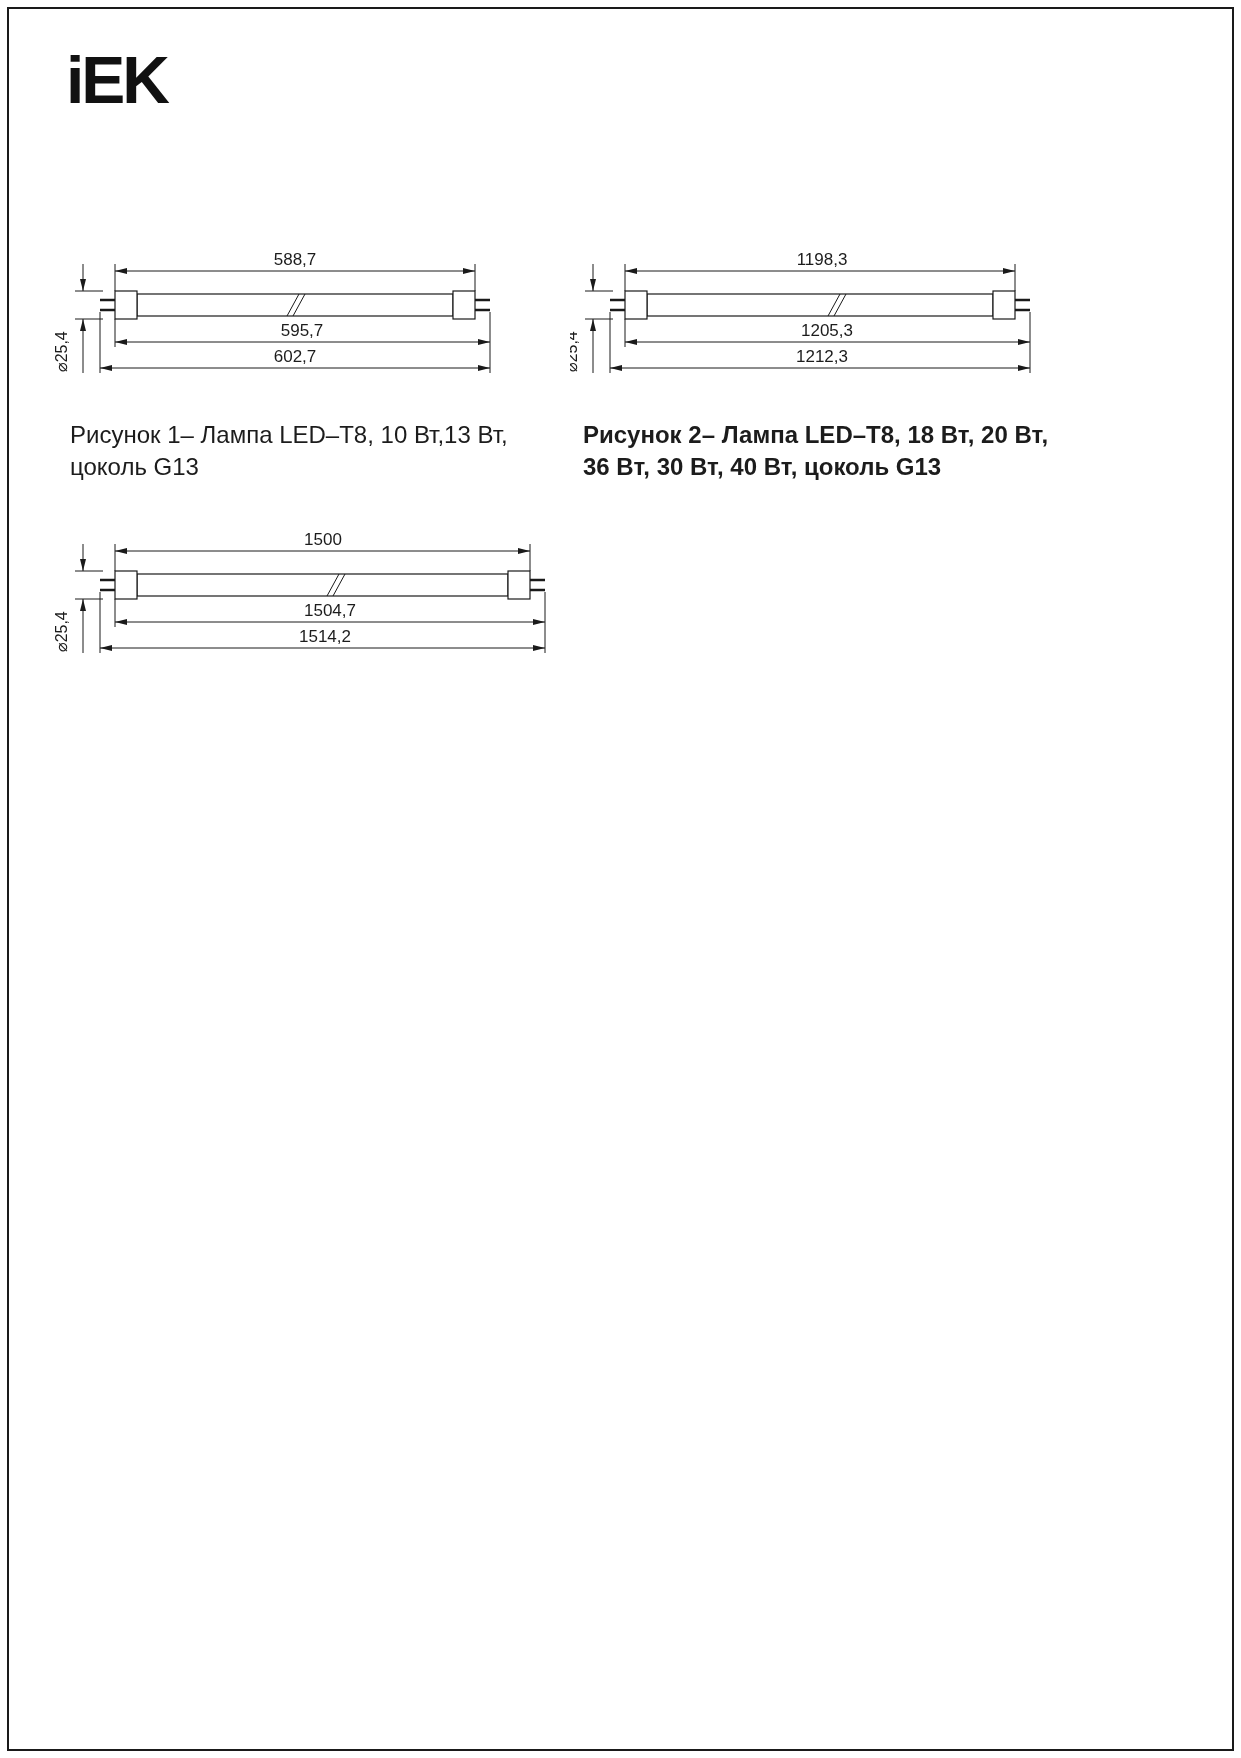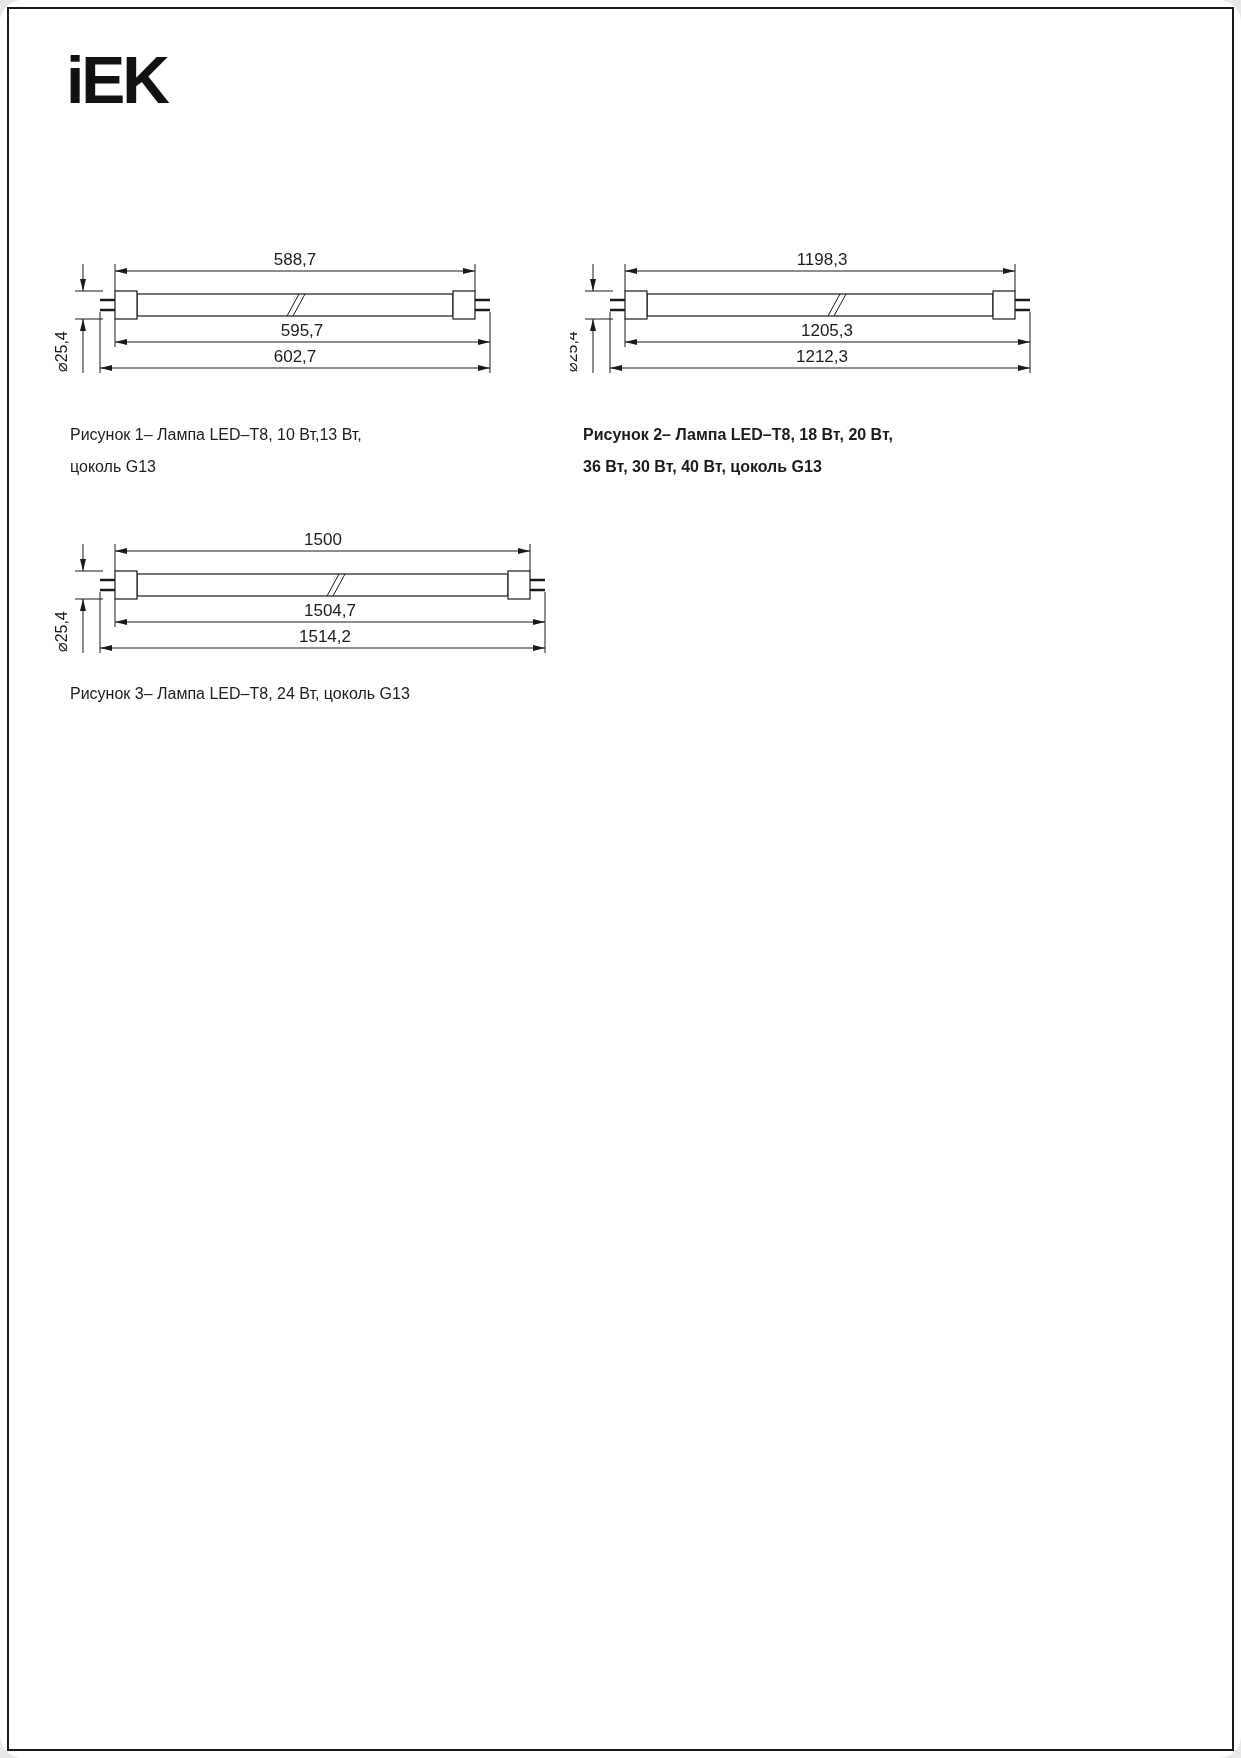--- a/index.html
+++ b/index.html
@@ -4,21 +4,20 @@
 <style>
   html,body { margin:0; padding:0; background:#e8e8e8; }
   .page {
     position:relative;
     width:1241px; height:1758px;
     background:#ffffff;
     font-family:"Liberation Sans", sans-serif;
     color:#1c1c1c;
     overflow:hidden;
     margin:0 auto;
-    border-radius:22px;
   }
   .frame {
     position:absolute; left:7px; top:7px; right:7px; bottom:7px;
     border:2px solid #1a1a1a;
     pointer-events:none;
   }
   .logo {
     position:absolute; left:66px; top:42px;
     font-size:66px; font-weight:900; letter-spacing:-3px;
     color:#111111;
@@ -33,21 +32,21 @@
   .dim  { stroke:#1a1a1a; stroke-width:1; fill:none;
           marker-start:url(#dimarrow); marker-end:url(#dimarrow); }
   .dimA { stroke:#1a1a1a; stroke-width:1; fill:none; marker-end:url(#dimarrow); }
   .dimB { stroke:#1a1a1a; stroke-width:1; fill:none; marker-start:url(#dimarrow); }
   .ext, .tick { stroke:#1a1a1a; stroke-width:1; fill:none; }
   .part { stroke:#1a1a1a; stroke-width:1.2; fill:#ffffff; }
   .pin  { stroke:#1a1a1a; stroke-width:2.5; }
   .brk  { stroke:#1a1a1a; stroke-width:1; }
   .caption {
     position:absolute;
-    font-size:16px; line-height:32px;
+    font-size:24px; line-height:32px;
     color:#1c1c1c;
   }
 </style>
 </head>
 <body>
 
 <div class="page">
   <div class="frame"></div>
 
   <div class="logo">iEK</div>
@@ -188,16 +187,13 @@
     </g>
     <g>
       <line class="tick" x1="20" y1="51" x2="48" y2="51"></line>
       <line class="tick" x1="20" y1="79" x2="48" y2="79"></line>
       <line class="dimA" x1="28" y1="24" x2="28" y2="51"></line>
       <line class="dimB" x1="28" y1="79" x2="28" y2="133"></line>
       <text class="dia-label" transform="translate(12,132) rotate(-90)">⌀25,4</text>
     </g>
   </svg>
 
-  <div class="caption" style="left:70px; top:678px; width:600px;">
-    <span>Рисунок 3– Лампа LED–T8, 24 Вт, цоколь G13</span>
-  </div>
 </div>
 
 </body></html>

